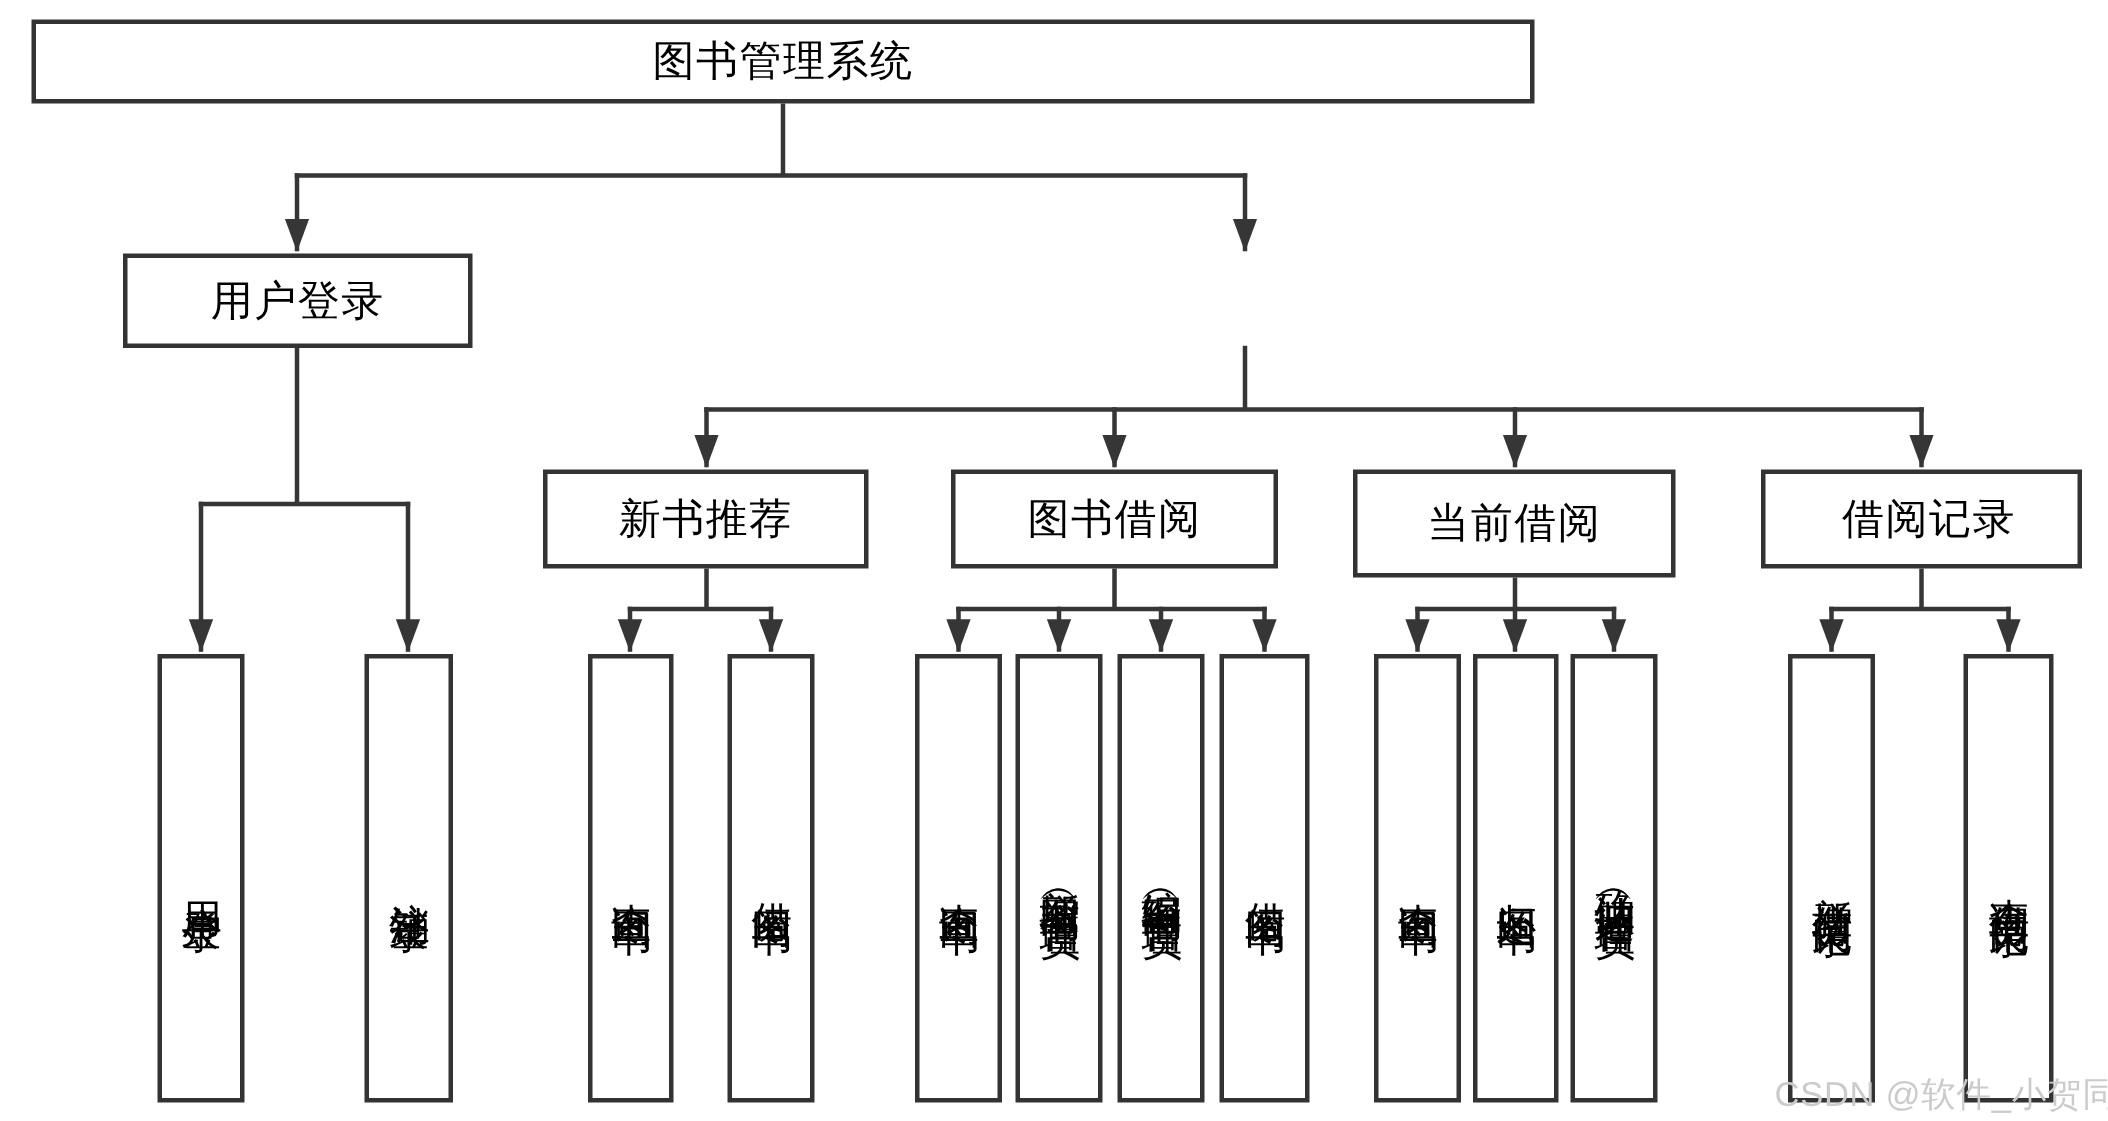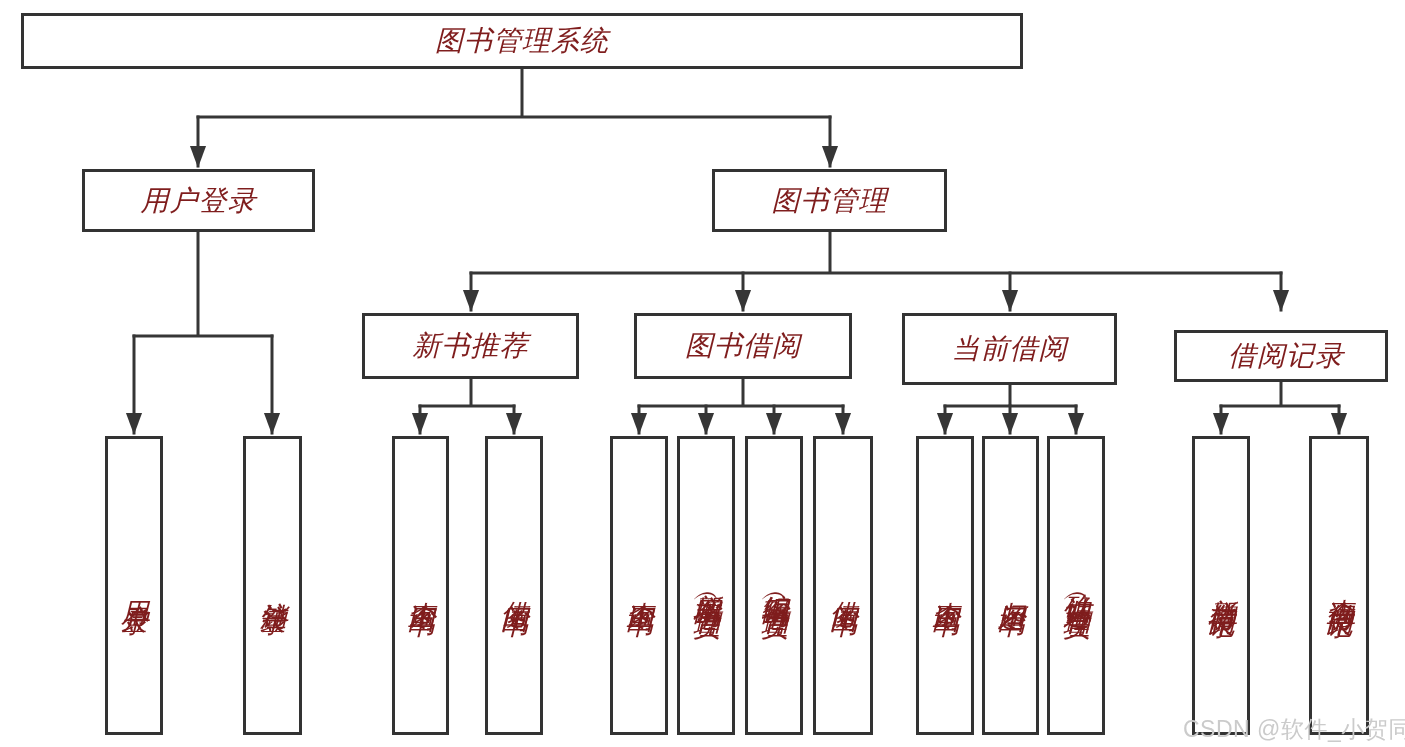--- a/index.html
+++ b/index.html
@@ -23,46 +23,45 @@
     height: 747px;
   }
   .node {
     position: absolute;
     box-sizing: border-box;
     background: #ffffff;
     border: 3px solid #333333;
     display: flex;
     align-items: center;
     justify-content: center;
-    color: #7f1d1d;
+    color: #000000;
     font-size: 28px;
     letter-spacing: 1px;
     white-space: nowrap;
-    font-style: italic;
   }
   .leaf {
     top: 436px;
     height: 299px;
     font-size: 27px;
   }
   .leaf .vtext {
     writing-mode: vertical-rl;
     -webkit-writing-mode: vertical-rl;
     text-orientation: mixed;
     letter-spacing: 3px;
     line-height: 1;
   }
   
   #root-box { left: 21px;  top: 13px;  width: 1002px; height: 56px; }
   #l2-a     { left: 82px;  top: 169px; width: 233px;  height: 63px; }
   #l2-b     { left: 712px; top: 169px; width: 235px;  height: 63px; }
   #l3-a     { left: 362px; top: 313px; width: 217px;  height: 66px; }
   #l3-b     { left: 634px; top: 313px; width: 218px;  height: 66px; }
   #l3-c     { left: 902px; top: 313px; width: 215px;  height: 72px; }
-  #l3-d     { left: 1174px;top: 330px; width: 214px;  height: 52px; padding-left: 10px; }
+  #l3-d     { left: 1174px;top: 313px; width: 214px;  height: 66px; padding-left: 10px; }
   #lf-a1 { left: 105px;  width: 58px; }
   #lf-a2 { left: 243px;  width: 59px; }
   #lf-b1 { left: 392px;  width: 57px; }
   #lf-b2 { left: 485px;  width: 58px; }
   #lf-c1 { left: 610px;  width: 58px; }
   #lf-c2 { left: 677px;  width: 58px; }
   #lf-c3 { left: 745px;  width: 58px; }
   #lf-c4 { left: 813px;  width: 60px; }
   #lf-d1 { left: 916px;  width: 58px; }
   #lf-d2 { left: 982px;  width: 57px; }
@@ -128,23 +127,20 @@
     </g>
   </svg>
 
   <div class="node" id="root-box">
     <span>图书管理系统</span>
   </div>
 
   <div class="node" id="l2-a">
     <span>用户登录</span>
   </div>
-  <div class="node" id="l2-b">
-    <span>图书管理</span>
-  </div>
 
   <div class="node" id="l3-a">
     <span>新书推荐</span>
   </div>
   <div class="node" id="l3-b">
     <span>图书借阅</span>
   </div>
   <div class="node" id="l3-c">
     <span>当前借阅</span>
   </div>

